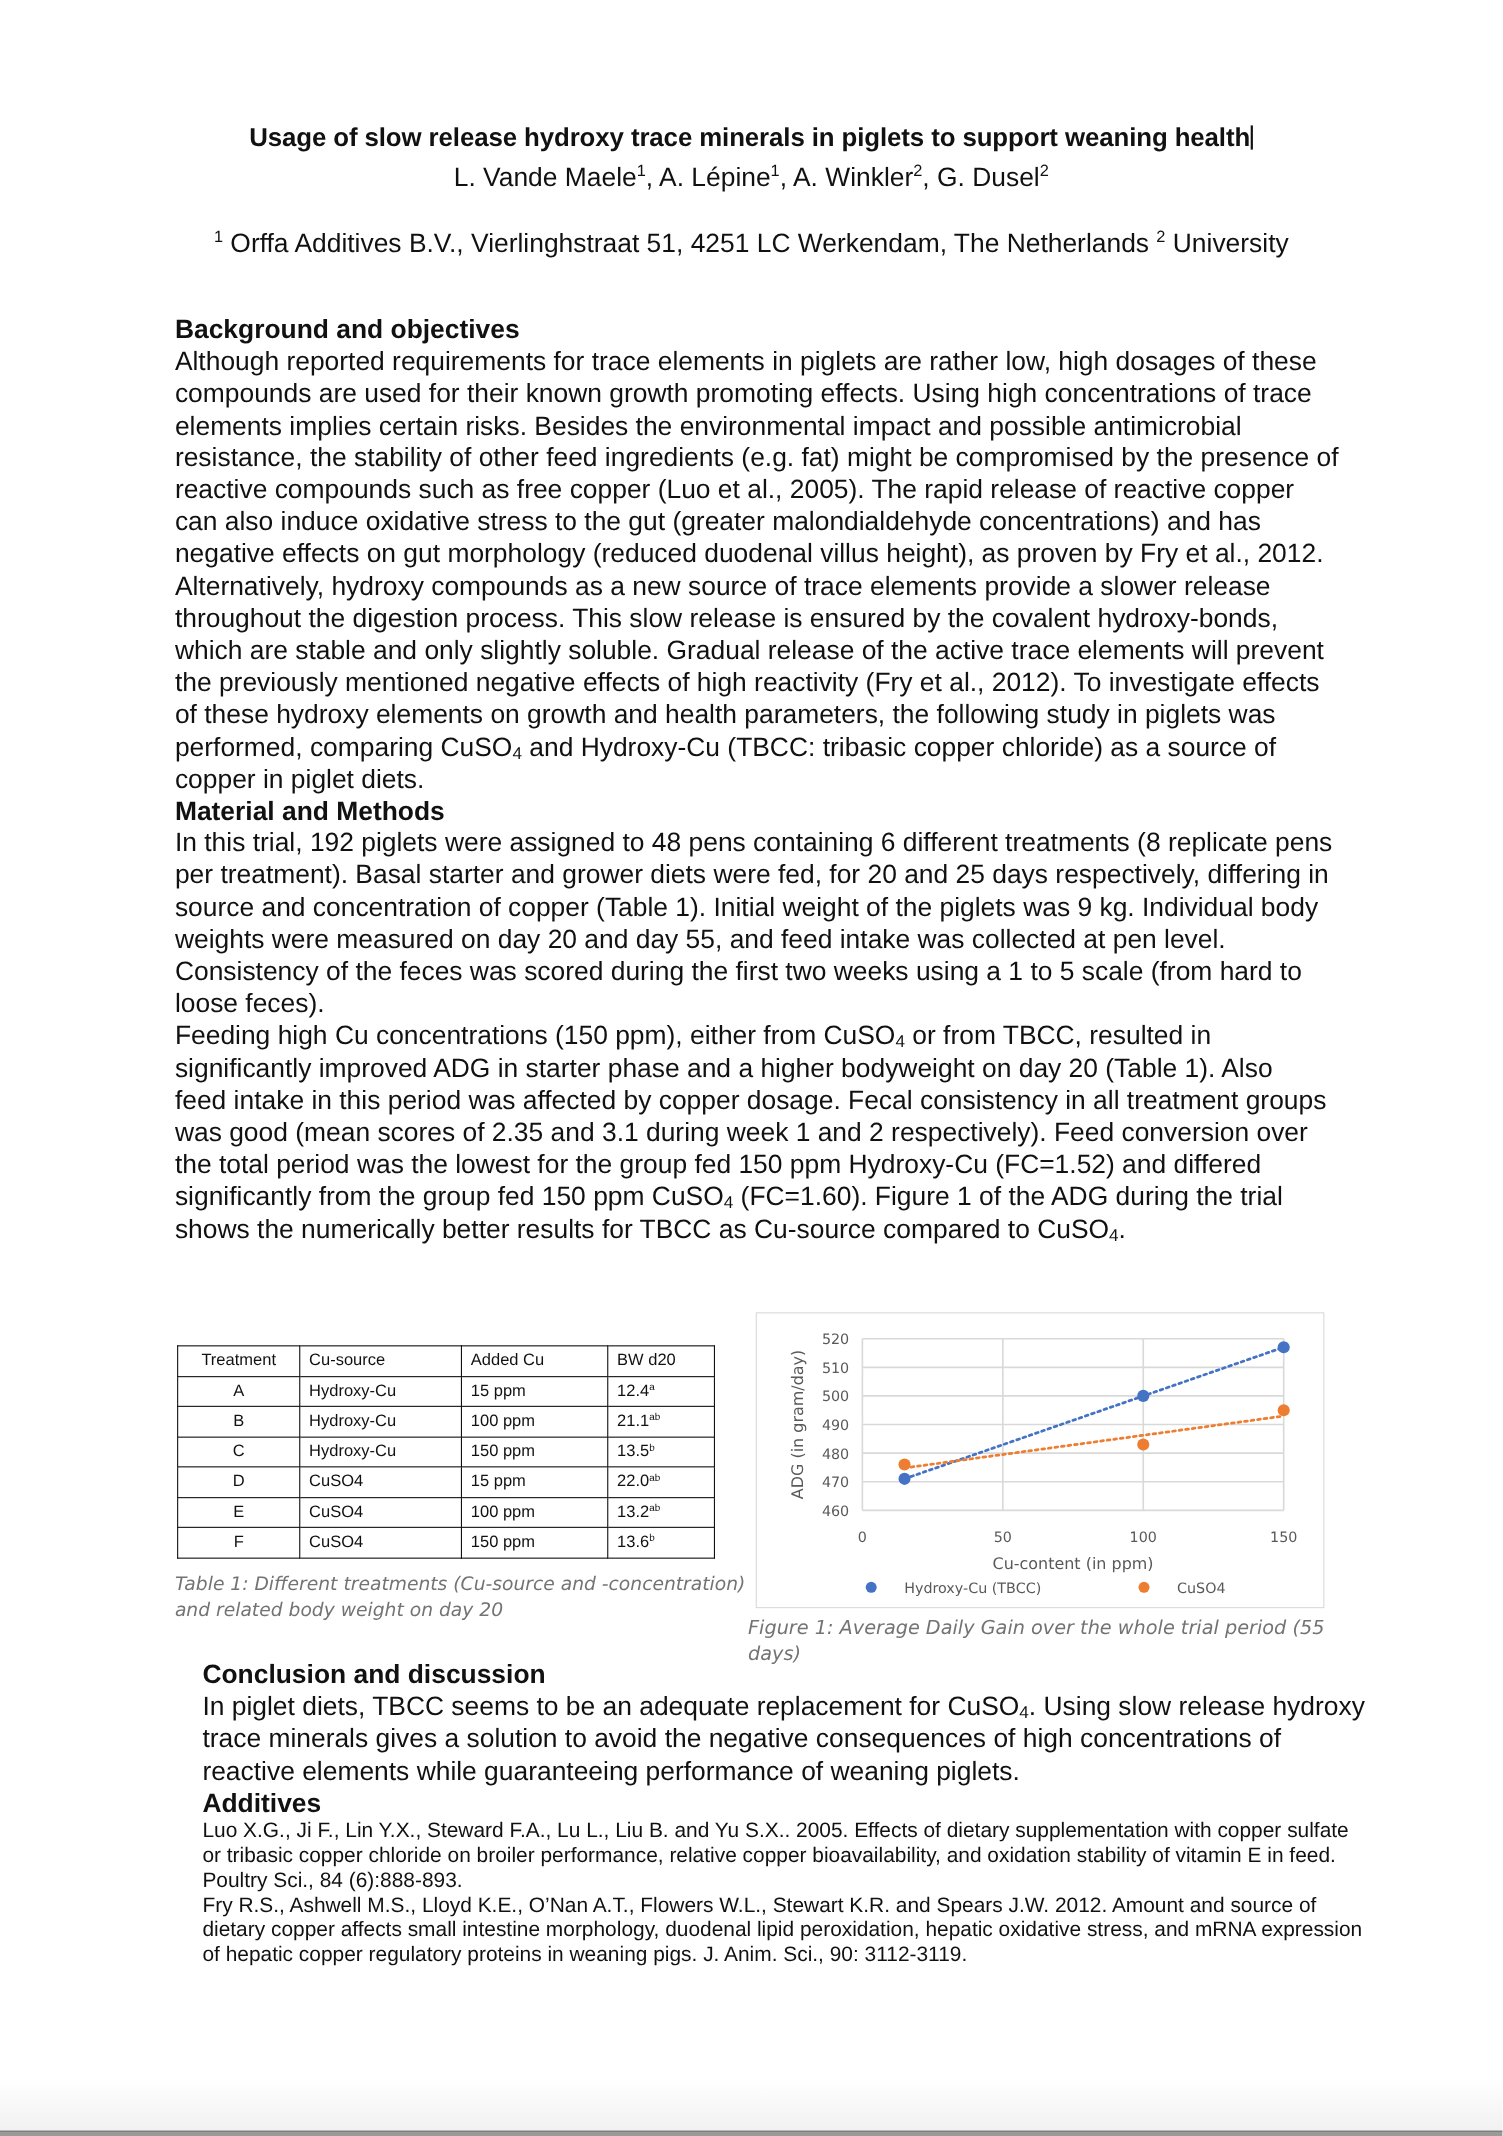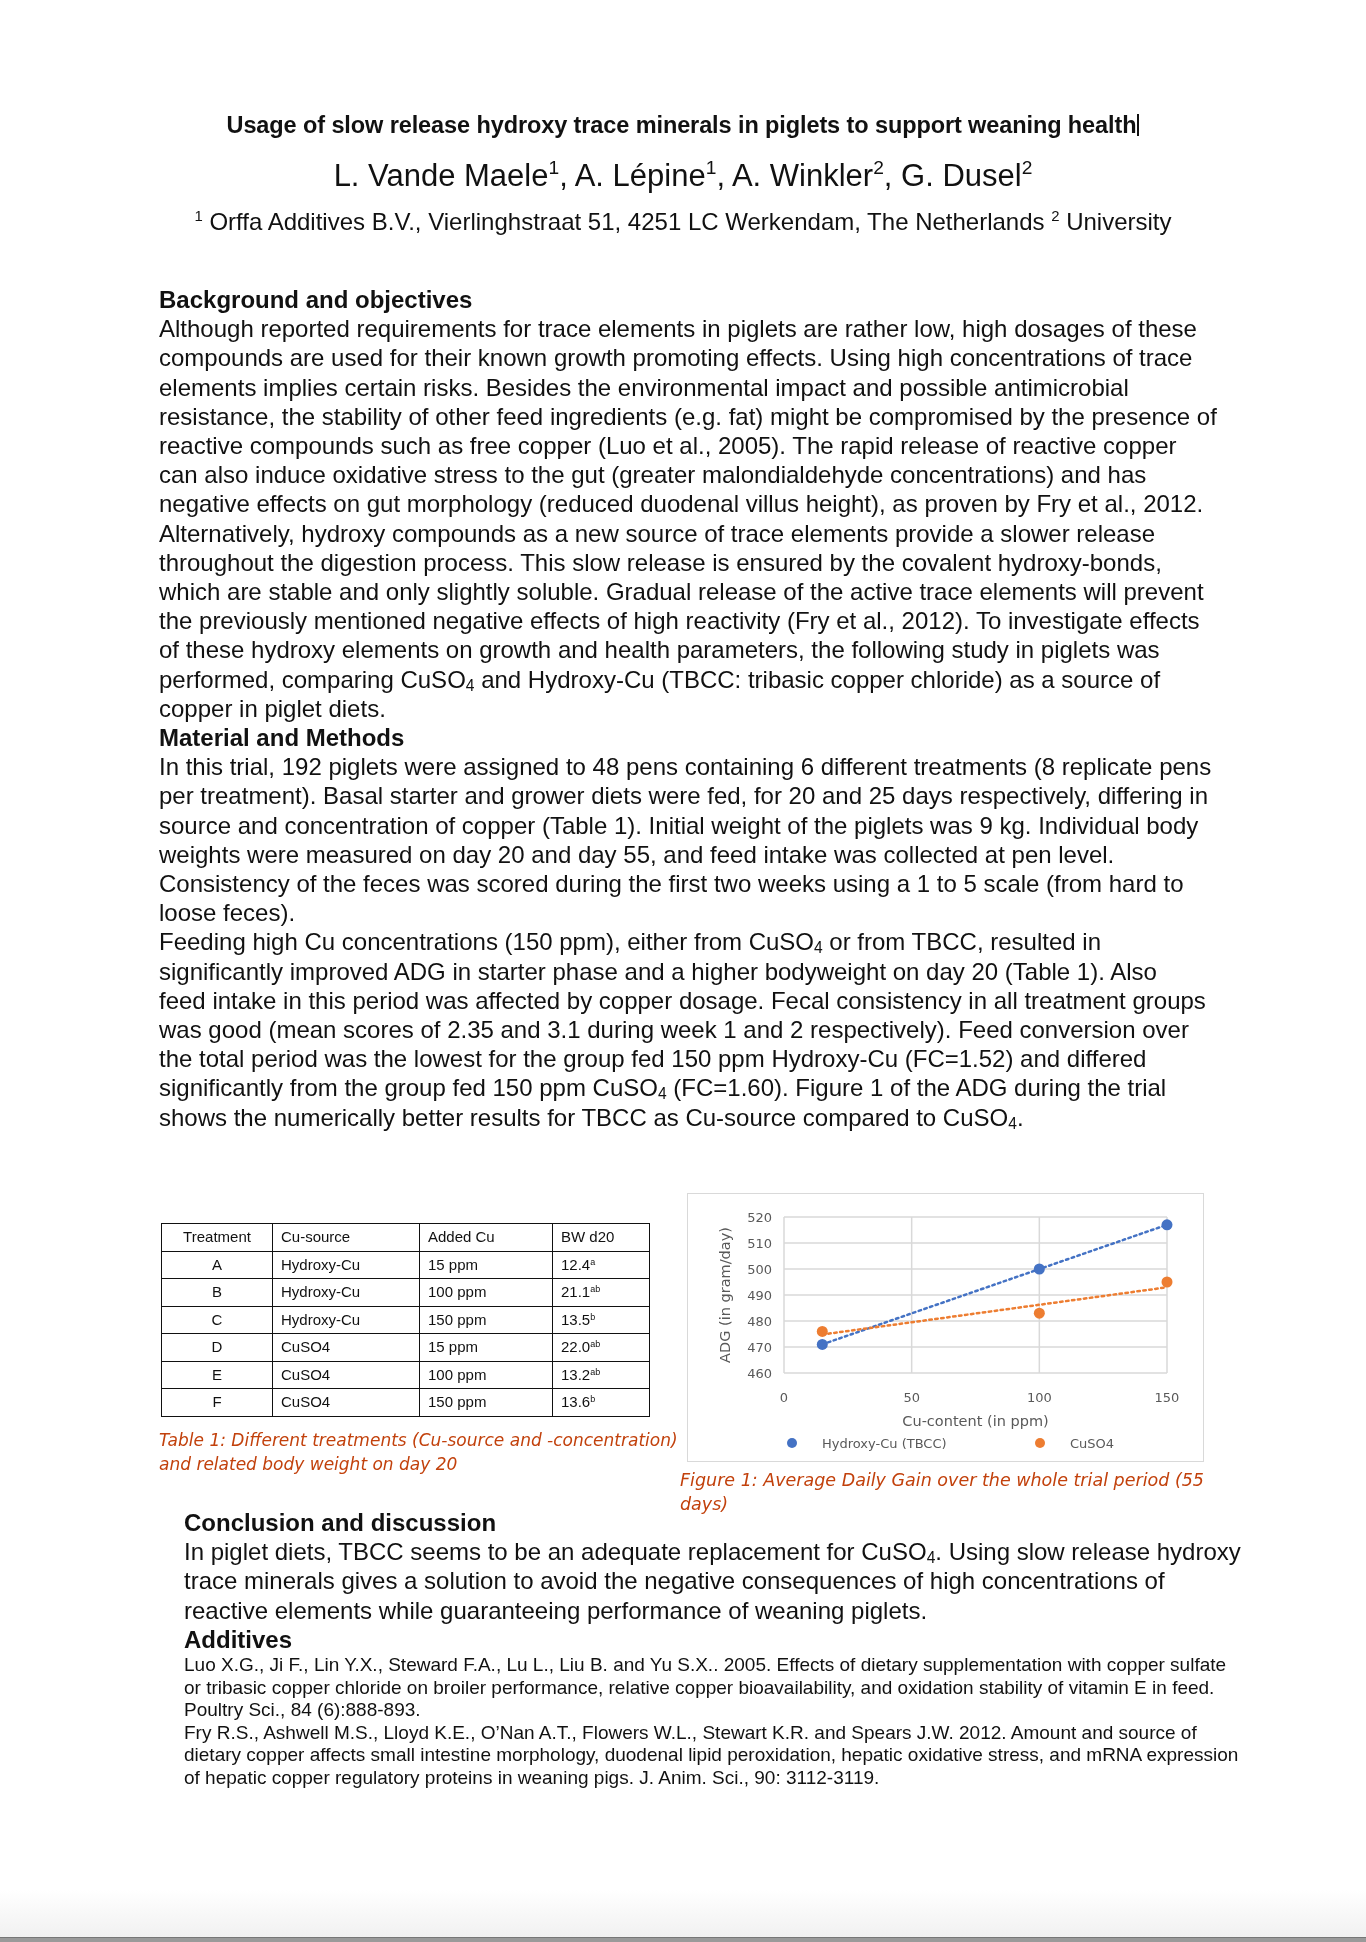--- a/index.html
+++ b/index.html
@@ -1,36 +1,36 @@
 <!DOCTYPE html>
 <html><head>
 <meta charset="utf-8">
 <style>
   html, body { margin:0; padding:0; }
   body { width:1366px; height:1942px; background:#ffffff; position:relative; overflow:hidden;
          font-family:"Liberation Sans", sans-serif; color:#111; }
   .abs { position:absolute; }
   .title { left:0; width:1366px; top:112px; text-align:center; font-weight:bold; font-size:23.5px; letter-spacing:-0.1px; }
   .cursor { display:inline-block; width:2px; height:22px; background:#111; vertical-align:-3px; margin-left:1px; }
-  .authors { left:0; width:1366px; top:158px; text-align:center; font-size:31px; }
+  .authors { left:0; width:1366px; top:148px; text-align:center; font-size:24px; }
   .affil { left:150px; width:1066px; top:207px; text-align:center; font-size:24px; line-height:29px; }
   sup { font-size:0.62em; vertical-align:0.6em; line-height:0; }
   sub { font-size:0.65em; vertical-align:-0.2em; line-height:0; }
   .body { left:159px; width:1060px; top:285px; font-size:24px; line-height:29.2px; }
   .h { font-weight:bold; }
   .p { margin:0; }
   .refs { font-size:19px; line-height:22.5px; }
   table.t { position:absolute; left:161px; top:1223px; border-collapse:collapse; font-size:15px; }
   table.t td { border:1.5px solid #111; padding:0 8px 0 8px; height:26.5px; line-height:26px; white-space:nowrap; }
   table.t td.c1 { width:110px; text-align:center; padding:0; }
   table.t td.c2 { width:130px; }
   table.t td.c3 { width:116px; }
   table.t td.c4 { width:80px; }
   table.t td.bw sup { font-size:0.6em; vertical-align:0.55em; }
-  .caption { font-family:"DejaVu Sans", sans-serif; font-style:italic; color:#c2410c; font-size:17px; line-height:24px; }
+  .caption { font-family:"DejaVu Sans", sans-serif; font-style:italic; color:#737373; font-size:17px; line-height:24px; }
   .tcap { left:159px; top:1428px; width:540px; }
   .fcap { left:680px; top:1468px; width:560px; font-size:17.5px; }
   .chartbox { left:687px; top:1193px; width:515px; height:267px; border:1.5px solid #d9d9d9; background:#fff; }
   svg text { font-family:"DejaVu Sans", sans-serif; }
   .bottombar { left:0; top:1937px; width:1366px; height:5px; background:#9a9a9a; border-top:1px solid #777; }
   .bottomgrad { left:0; top:1890px; width:1366px; height:47px; background:linear-gradient(#ffffff,#f1f1f1); }
 </style>
 </head>
 <body>
 

